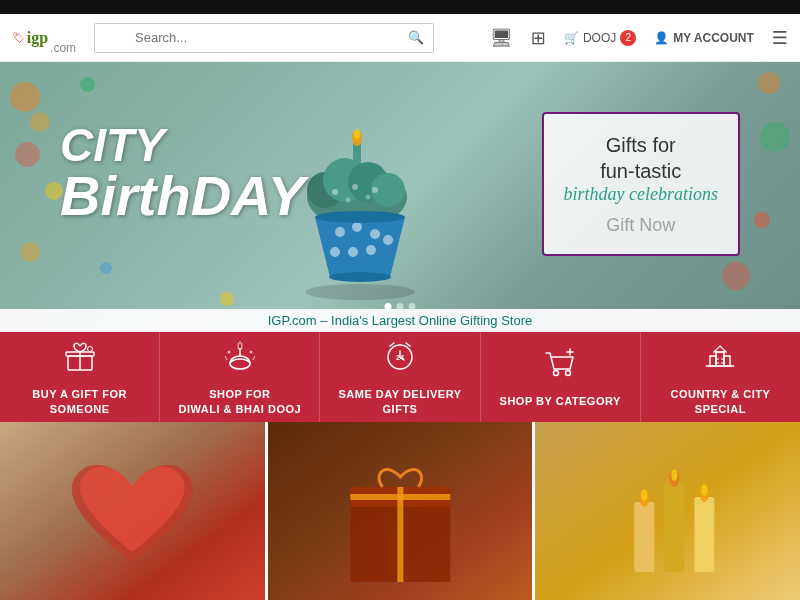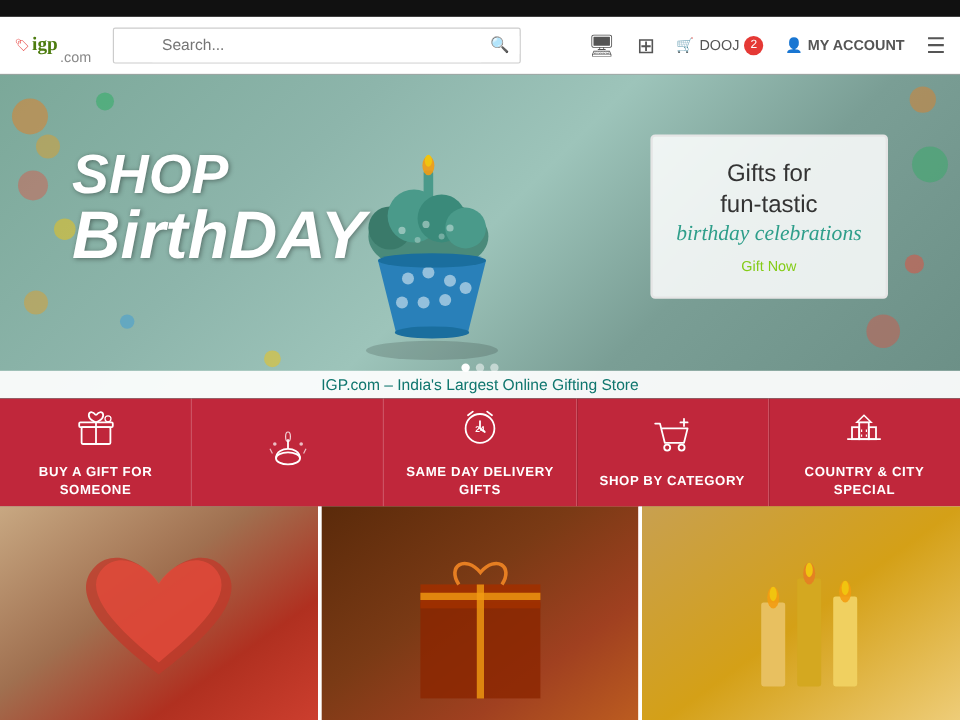--- a/index.html
+++ b/index.html
@@ -168,41 +168,41 @@
     .cupcake-svg {
       width: 160px;
       height: 200px;
     }
     
     .gift-card {
       position: absolute;
       right: 60px;
       top: 50px;
       background: rgba(255,255,255,0.85);
-      border: 2px solid #e5e5e5;
+      border: 2px solid #701a75;
       border-radius: 4px;
       padding: 18px 20px;
       text-align: center;
       min-width: 180px;
     }
     .gift-card-title {
       font-size: 20px;
       color: #333;
       line-height: 1.3;
     }
     .gift-card-subtitle {
       font-size: 18px;
       color: #2e9e8a;
       font-style: italic;
       font-family: Georgia, serif;
       margin-top: 0;
     }
     .gift-now {
-      font-size: 12px;
-      color: #84cc16;
+      font-size: 18px;
+      color: #a3a3a3;
       margin-top: 10px;
     }
     .banner-footer {
       position: absolute;
       bottom: 0;
       left: 0;
       right: 0;
       background: rgba(255,255,255,0.92);
       text-align: center;
       font-size: 13px;
@@ -338,21 +338,21 @@
   <div class="bokeh" style="width:18px;height:18px;background:#f1c40f;top:120px;left:45px;opacity:0.5;"></div>
   <div class="bokeh" style="width:22px;height:22px;background:#e67e22;top:10px;right:20px;opacity:0.45;"></div>
   <div class="bokeh" style="width:30px;height:30px;background:#27ae60;top:60px;right:10px;opacity:0.4;"></div>
   <div class="bokeh" style="width:16px;height:16px;background:#e74c3c;top:150px;right:30px;opacity:0.5;"></div>
   <div class="bokeh" style="width:20px;height:20px;background:#f39c12;top:180px;left:20px;opacity:0.4;"></div>
   <div class="bokeh" style="width:12px;height:12px;background:#3498db;top:200px;left:100px;opacity:0.45;"></div>
   <div class="bokeh" style="width:28px;height:28px;background:#e74c3c;top:200px;right:50px;opacity:0.4;"></div>
   <div class="bokeh" style="width:14px;height:14px;background:#f1c40f;top:230px;left:220px;opacity:0.5;"></div>
 
   <div class="hero-left-text">
-    <span class="happy-text">SHOP</span>
+    <span class="happy-text">CITY</span>
     <span class="birthday-text">BirthDAY</span>
   </div>
 
   <div class="cupcake-area">
     <svg class="cupcake-svg" viewBox="0 0 160 200" xmlns="http://www.w3.org/2000/svg">
 
       <rect x="73" y="20" width="8" height="40" fill="#4a9a8a" rx="2"></rect>
       <ellipse cx="77" cy="16" rx="5" ry="8" fill="#f39c12" opacity="0.9"></ellipse>
       <ellipse cx="77" cy="12" rx="3" ry="5" fill="#f1c40f"></ellipse>
 
@@ -425,20 +425,22 @@
         <ellipse cx="18" cy="26" rx="10" ry="5" stroke="white" stroke-width="1.5" fill="none"></ellipse>
         <path d="M8 26 C8 20 14 18 18 18 C22 18 28 20 28 26" stroke="white" stroke-width="1.5" fill="none"></path>
         <path d="M18 18 L18 10" stroke="white" stroke-width="1.5"></path>
         <ellipse cx="18" cy="8" rx="2" ry="4" stroke="white" stroke-width="1" fill="none" opacity="0.8"></ellipse>
         <path d="M5 22 L3 18" stroke="white" stroke-width="1" opacity="0.7"></path>
         <path d="M31 22 L33 18" stroke="white" stroke-width="1" opacity="0.7"></path>
         <circle cx="7" cy="14" r="1.5" fill="white" opacity="0.7"></circle>
         <circle cx="29" cy="14" r="1.5" fill="white" opacity="0.7"></circle>
       </svg>
     </span>
+    <span class="cat-label" style="white-space:pre-line;">SHOP FOR
+DIWALI &amp; BHAI DOOJ</span>
   </div>
 
   <div class="cat-item">
     <span class="cat-icon">
       <svg width="36" height="36" viewBox="0 0 36 36" fill="none">
         <circle cx="18" cy="19" r="12" stroke="white" stroke-width="1.5" fill="none"></circle>
         <path d="M18 13 L18 19 L22 22" stroke="white" stroke-width="1.5" stroke-linecap="round"></path>
         <text x="18" y="22" text-anchor="middle" fill="white" font-size="7" font-weight="bold">24</text>
         <path d="M12 5 L8 8" stroke="white" stroke-width="1.5" stroke-linecap="round"></path>
         <path d="M24 5 L28 8" stroke="white" stroke-width="1.5" stroke-linecap="round"></path>

